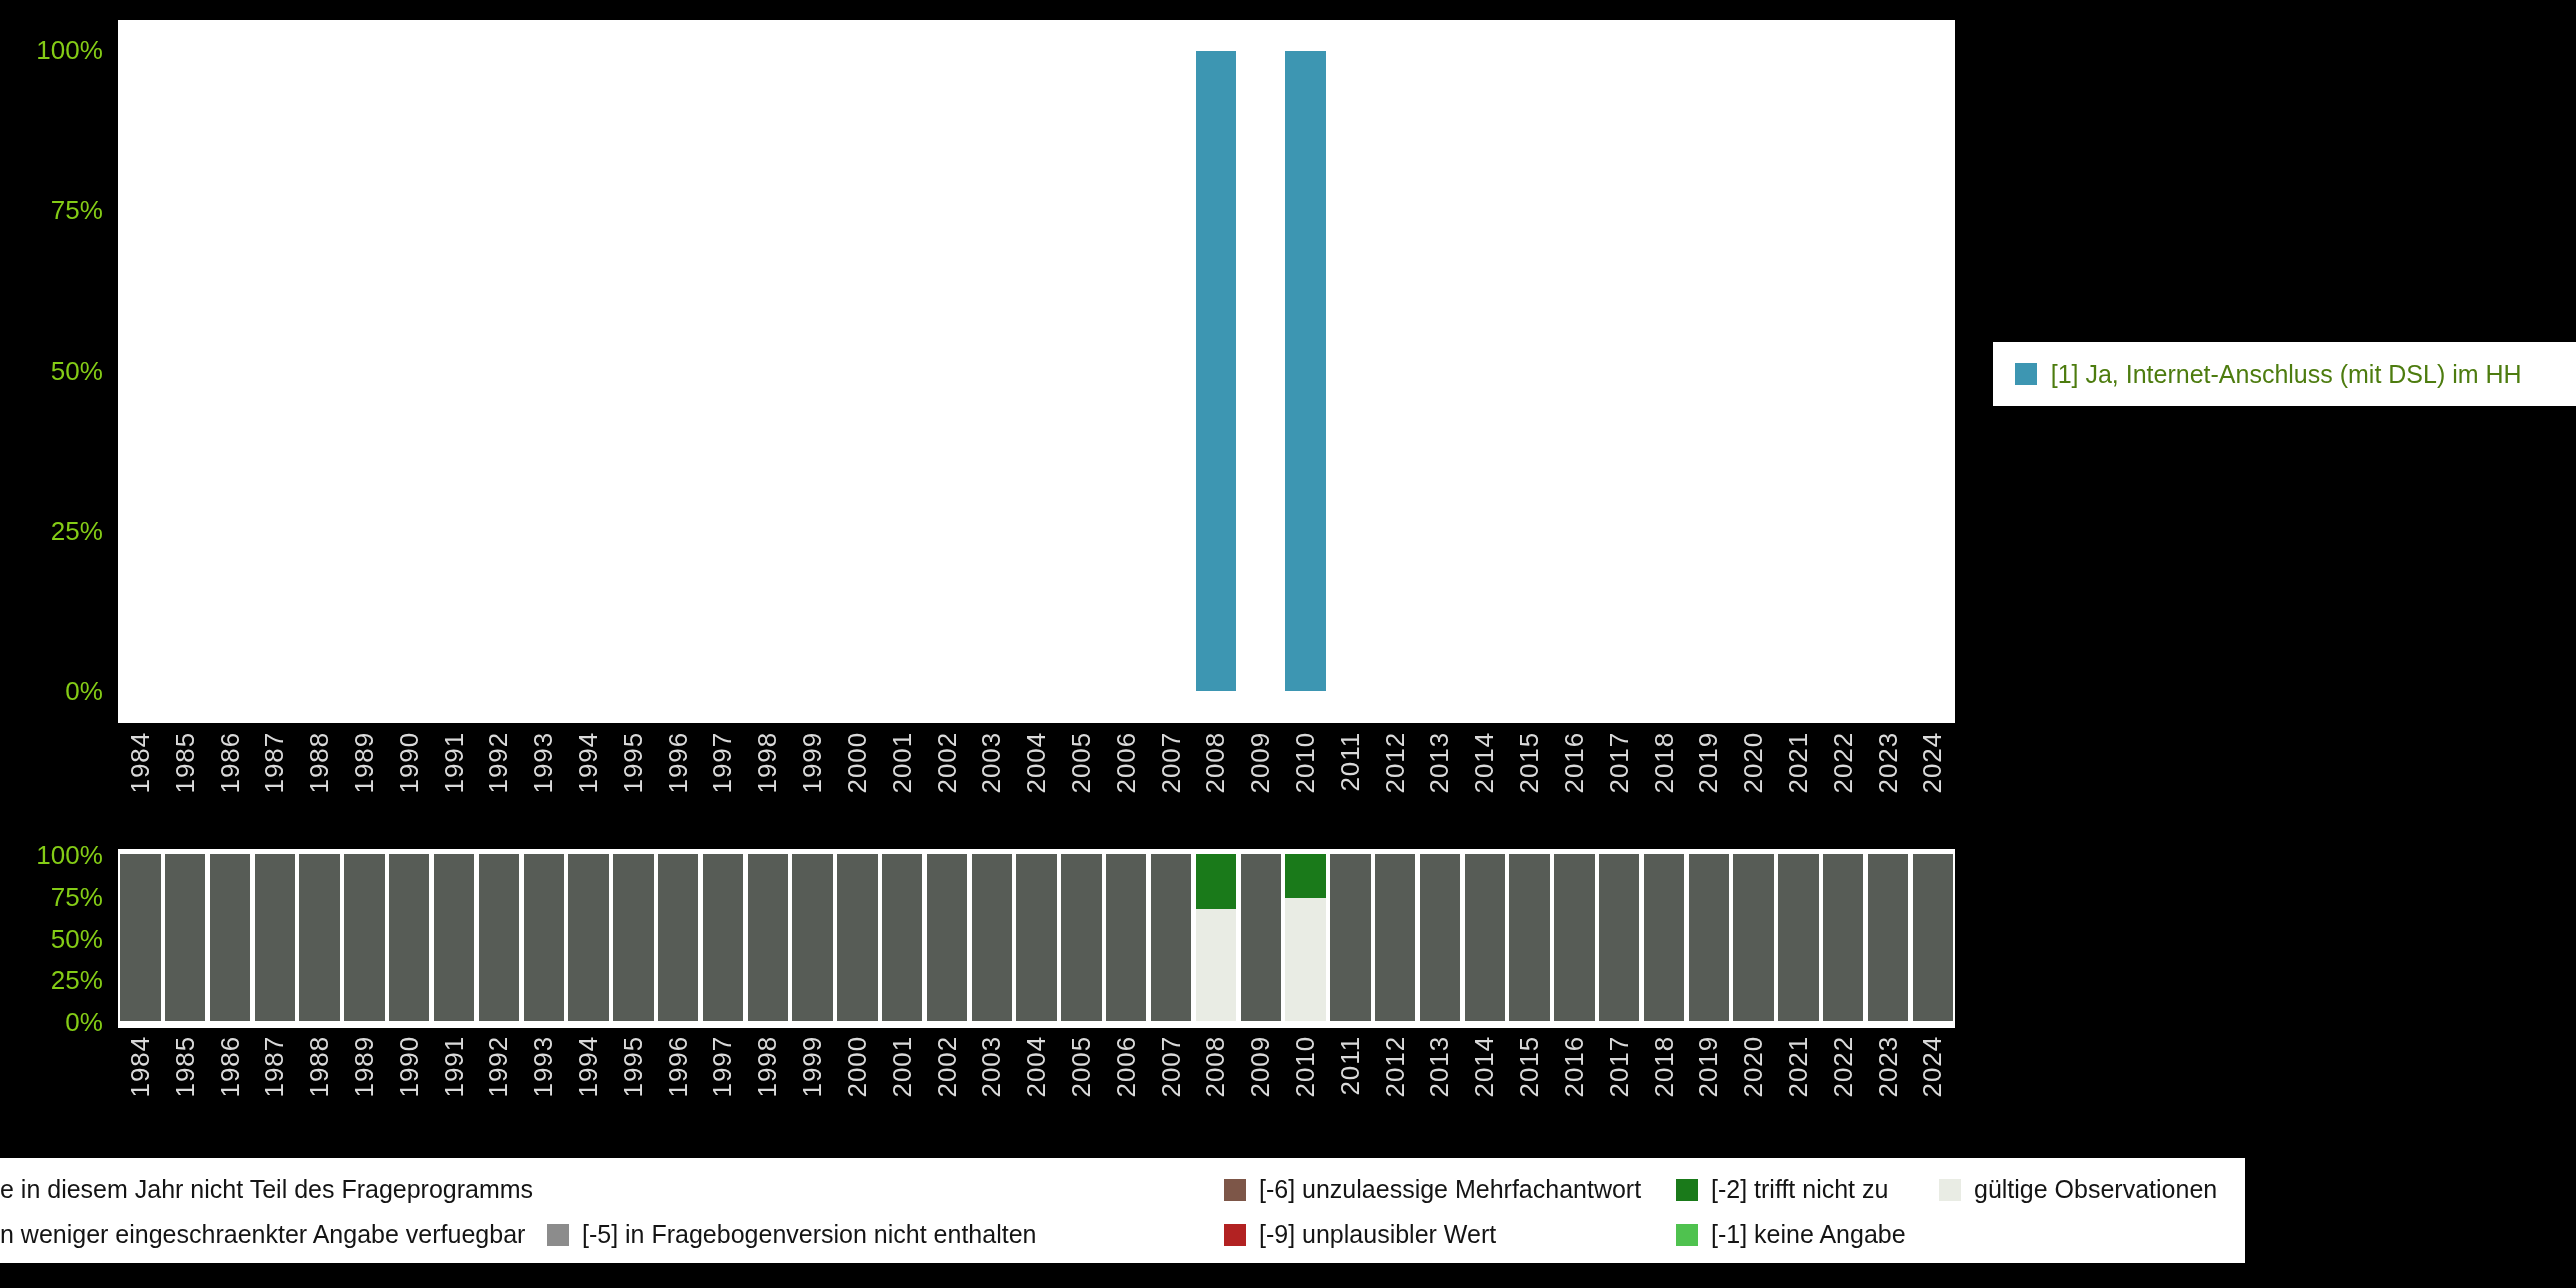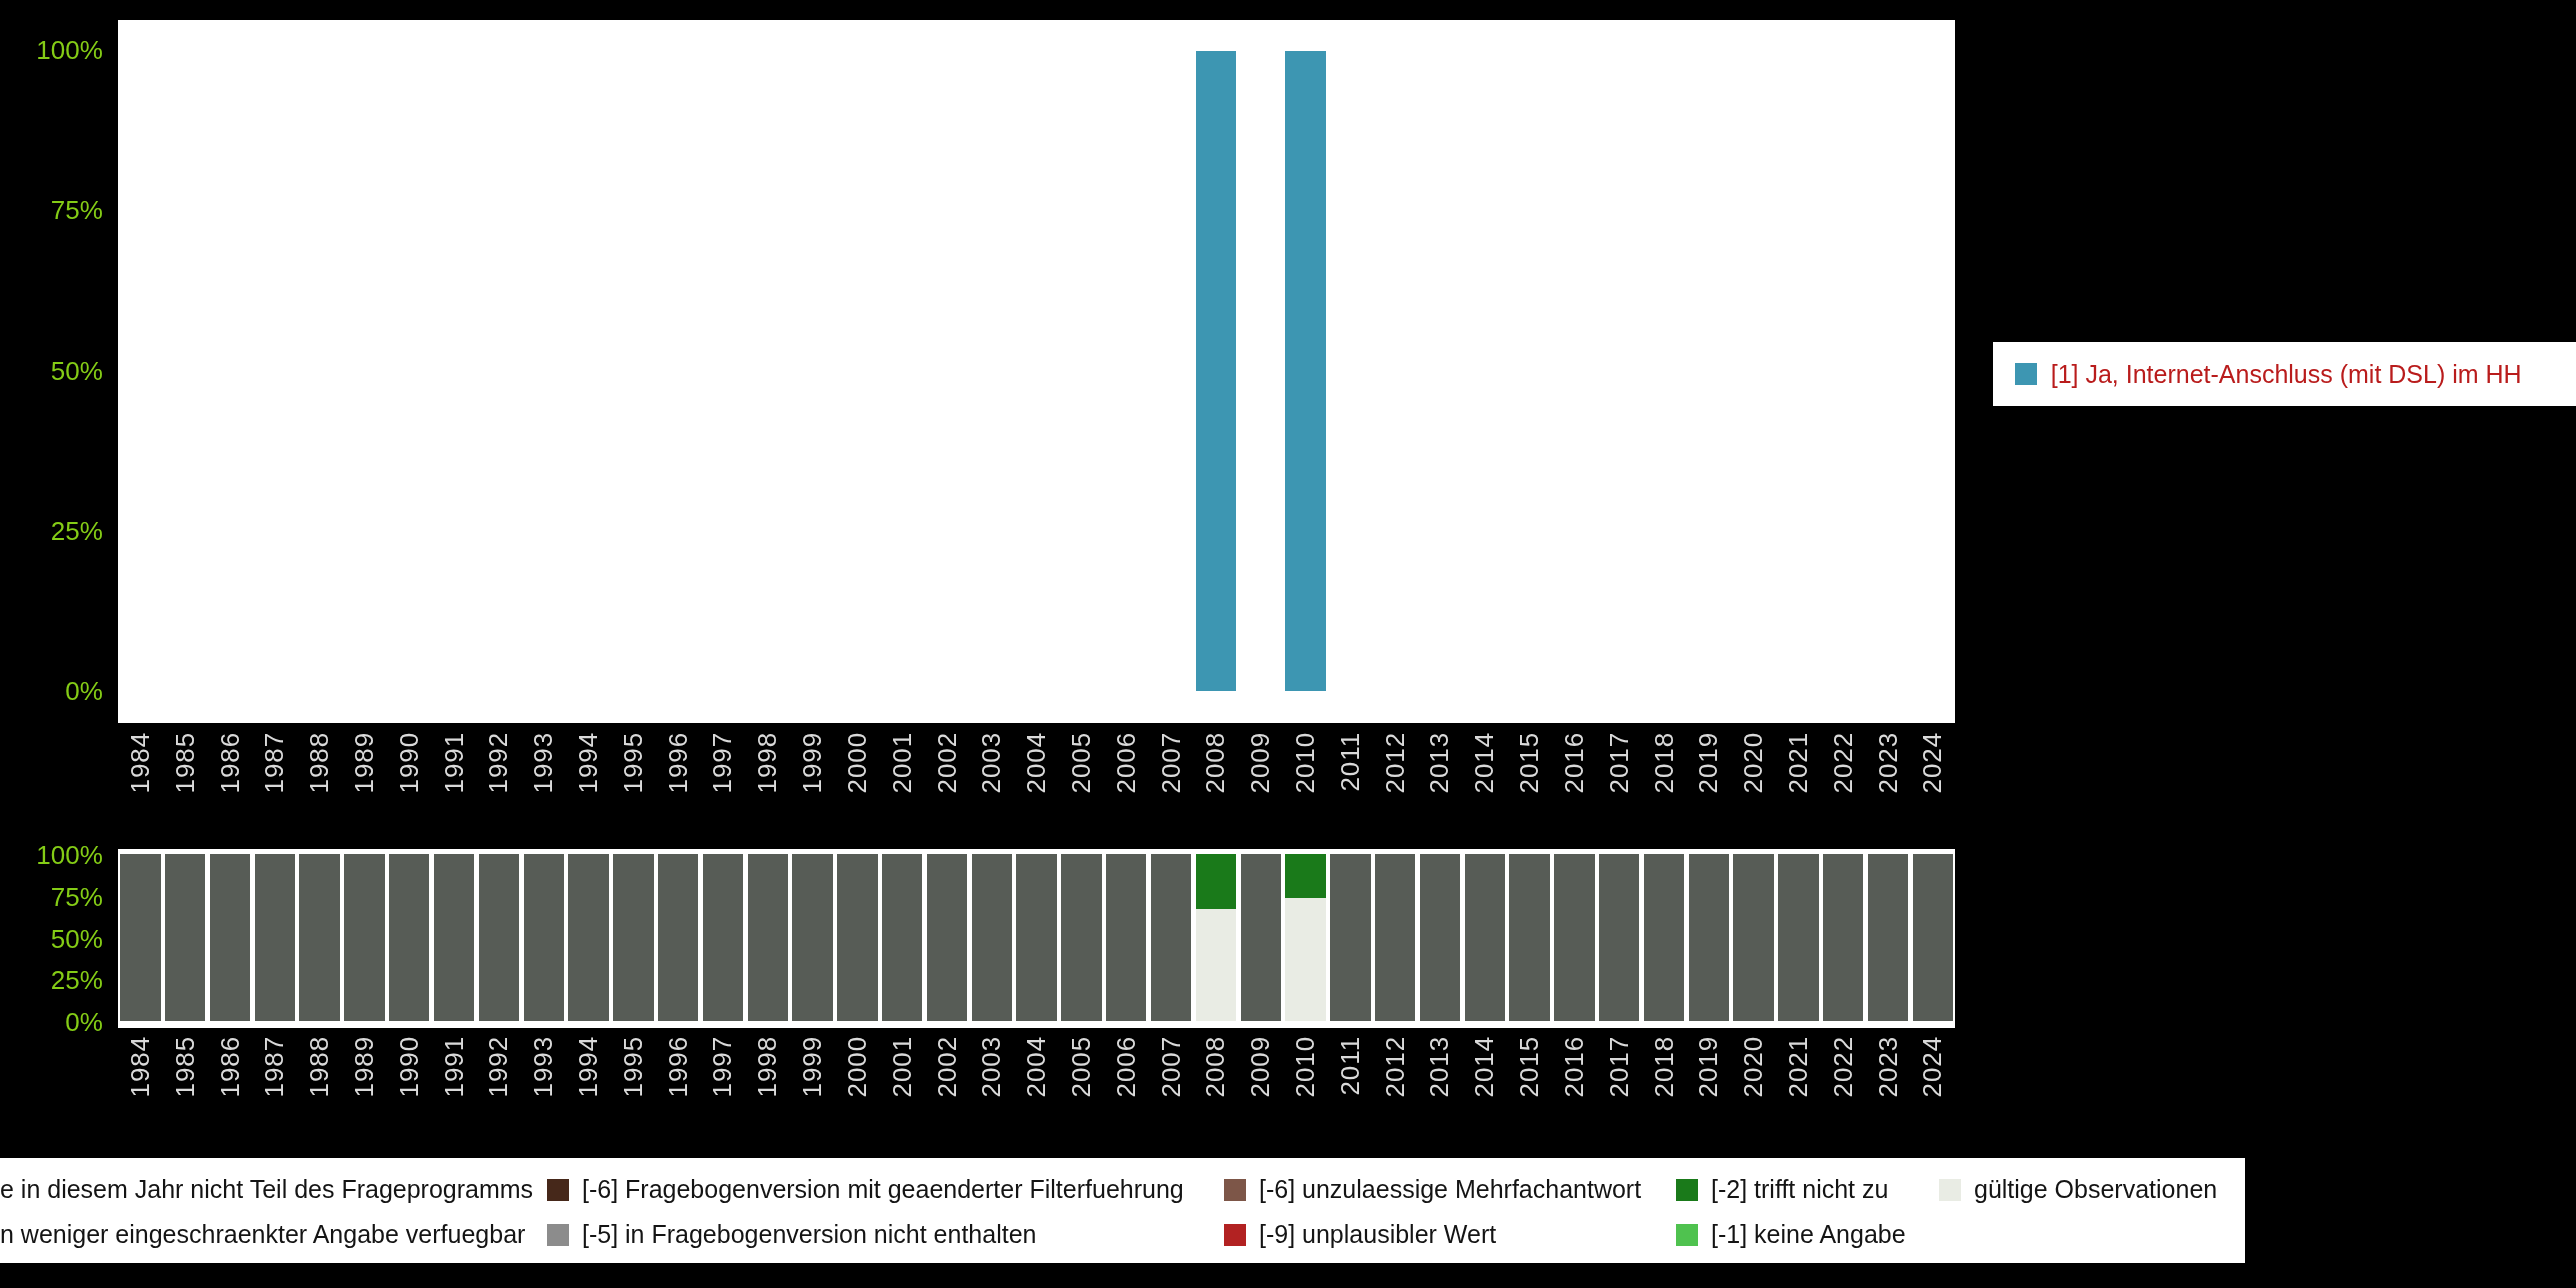--- a/index.html
+++ b/index.html
@@ -36,21 +36,21 @@
   #top-xaxis { top:732px; height:101px; }
   #bottom-xaxis { top:1036px; height:101px; }
   .xslot { flex:1; display:flex; justify-content:center; align-items:flex-start; }
   .xlabel { writing-mode:vertical-rl; transform:rotate(180deg); font-size:26px; color:#d9d9d9; letter-spacing:0.9px; }
 
   
   #legend-right {
     position:absolute; left:1993px; top:342px; width:583px; height:64px;
     background:#fff; display:flex; align-items:center; padding-left:22px; gap:13.7px;
   }
-  #legend-right .label { font-size:25px; color:#b91c1c; white-space:nowrap; }
+  #legend-right .label { font-size:25px; color:#4d7c0f; white-space:nowrap; }
   .swatch { width:22px; height:22px; display:inline-block; flex:0 0 auto; }
 
   
   #legend-bottom {
     position:absolute; left:0; top:1158px; width:2245px; height:105px; background:#fff;
   }
   .legend-item {
     position:absolute; display:flex; align-items:center; gap:13px;
     font-size:25px; color:#141414; height:29px; white-space:nowrap;
   }
@@ -590,24 +590,20 @@
       </div>
       <div class="xslot">
         <span class="xlabel">2024</span>
       </div>
     </div>
 
   <div id="legend-bottom">
       <div class="legend-item r1 c1">
         <span>e in diesem Jahr nicht Teil des Frageprogramms</span>
       </div>
-      <div class="legend-item r1 c2">
-        <span class="swatch" style="background: rgb(70, 40, 26);"></span>
-        <span>[-6] Fragebogenversion mit geaenderter Filterfuehrung</span>
-      </div>
       <div class="legend-item r1 c3">
         <span class="swatch" style="background: rgb(125, 86, 72);"></span>
         <span>[-6] unzulaessige Mehrfachantwort</span>
       </div>
       <div class="legend-item r1 c4">
         <span class="swatch" style="background: rgb(26, 122, 26);"></span>
         <span>[-2] trifft nicht zu</span>
       </div>
       <div class="legend-item r1 c5">
         <span class="swatch" style="background: rgb(233, 236, 228);"></span>

